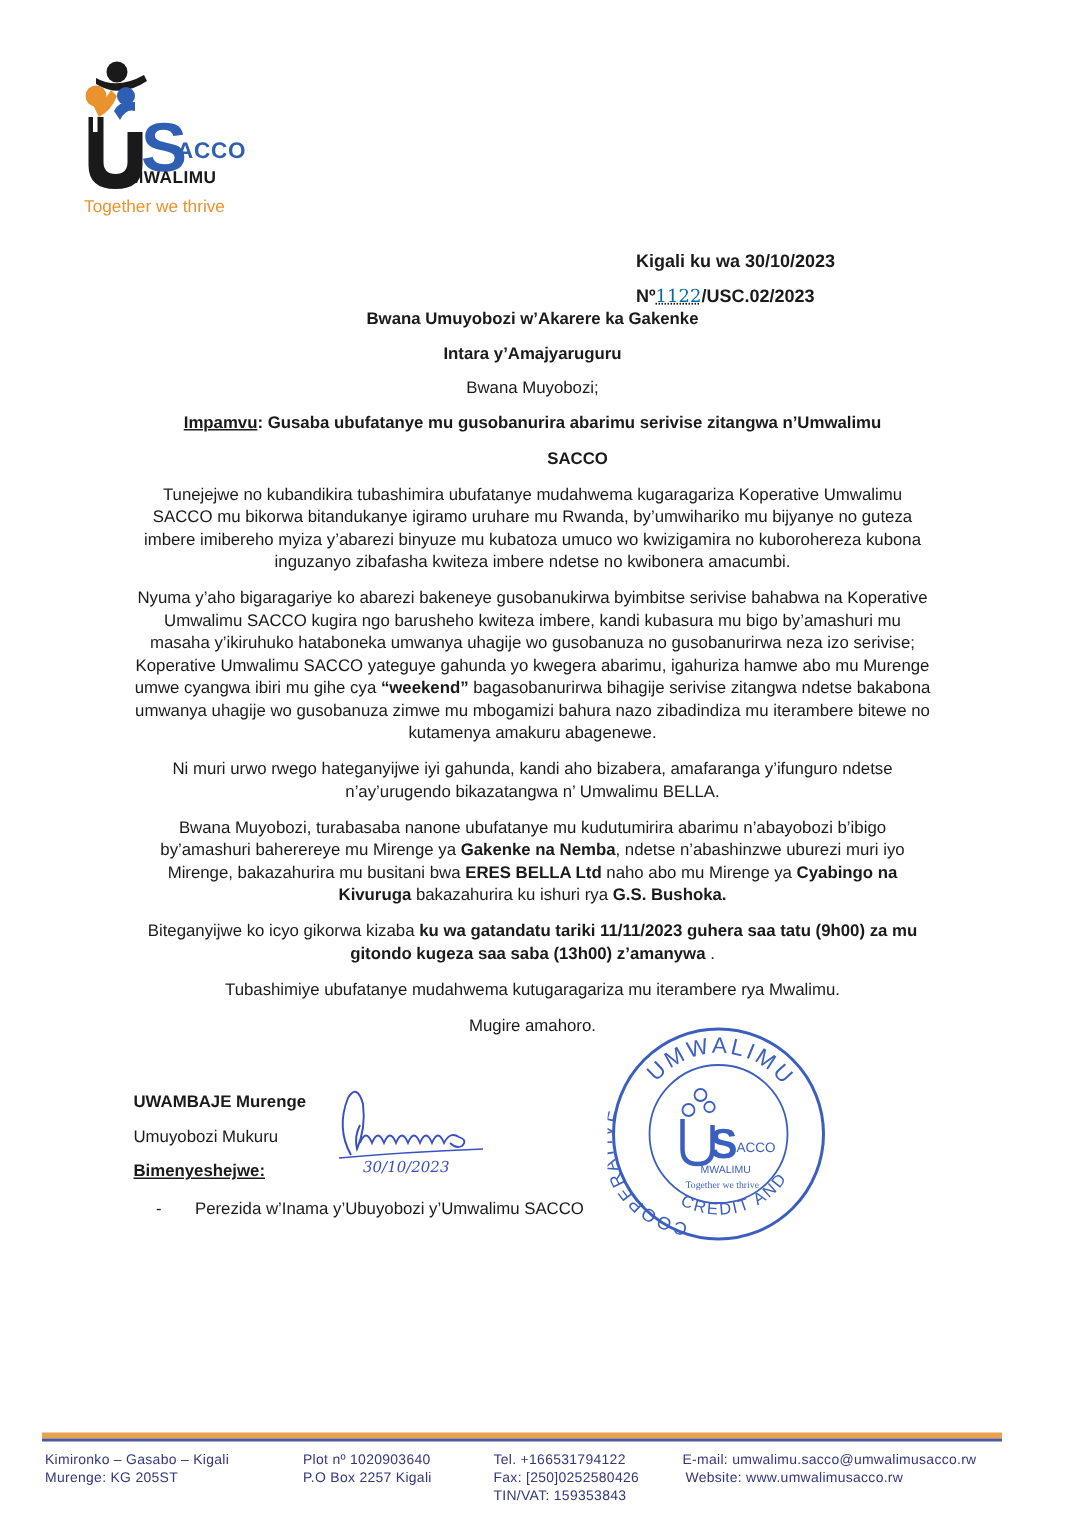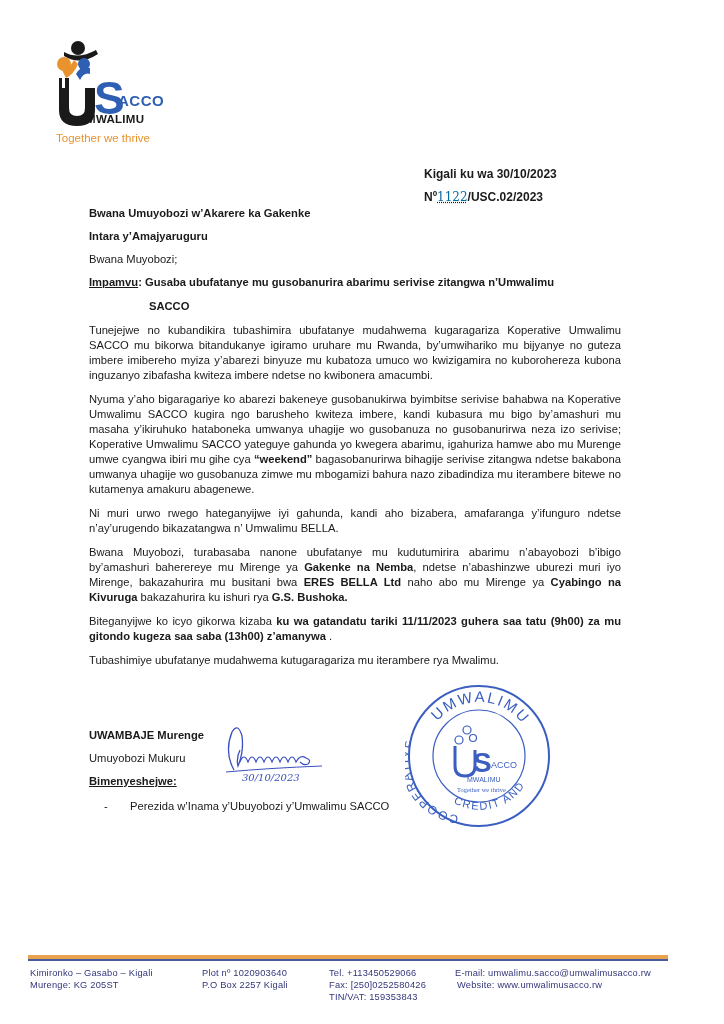--- a/index.html
+++ b/index.html
@@ -13,21 +13,21 @@
   .logo .acco { position: absolute; left: 62px; top: 54px; font-size: 15px; font-weight: bold; color: #2f5fb3; letter-spacing: 0.5px; }
   .logo .mwalimu { position: absolute; left: 30px; top: 75px; font-size: 11.5px; font-weight: bold; color: #1a1a1a; letter-spacing: 0.3px; }
   .logo .tagline { position: absolute; left: 0px; top: 94px; font-size: 11.5px; color: #e8932e; white-space: nowrap; }
 
   
   .date-line { position: absolute; left: 424px; top: 167px; font-size: 12px; font-weight: bold; }
   .ref-line { position: absolute; left: 424px; top: 190px; font-size: 12px; font-weight: bold; white-space: nowrap; }
   .ref-line .handwritten { color: #0369a1; font-weight: normal; font-family: "DejaVu Serif", serif; font-size: 12px; text-decoration: underline dotted #1a1a1a; }
 
   .content { position: absolute; left: 89px; top: 206px; width: 532px; font-size: 11.2px; line-height: 15px; }
-  .content p { margin: 0; }
+  .content p { margin: 0; text-align: center; }
   .recipient { font-weight: bold; }
   .line-gap-s { height: 8px; }
   .line-gap-m { height: 9px; }
   .subject { font-weight: bold; }
   .subject .label { text-decoration: underline; }
   .subject-cont { font-weight: bold; padding-left: 60px; margin-top: 9px !important; }
   .para { text-align: justify; }
   .b { font-weight: bold; }
 
   
@@ -100,20 +100,21 @@
 
     <p class="para"><span>Bwana Muyobozi, turabasaba nanone  ubufatanye mu kudutumirira abarimu n’abayobozi b’ibigo by’amashuri baherereye mu Mirenge ya </span><span class="b">Gakenke na Nemba</span><span>, ndetse n’abashinzwe uburezi muri iyo Mirenge, bakazahurira  mu busitani bwa </span><span class="b">ERES BELLA Ltd</span><span> naho abo mu Mirenge ya </span><span class="b">Cyabingo na Kivuruga</span><span>  bakazahurira ku ishuri rya </span><span class="b">G.S. Bushoka.</span></p>
     <div class="line-gap-m"></div>
 
     <p class="para"><span>Biteganyijwe ko icyo gikorwa kizaba </span><span class="b">ku wa gatandatu tariki 11/11/2023  guhera saa tatu (9h00) za mu gitondo kugeza  saa saba (13h00) z’amanywa</span><span> .</span></p>
     <div class="line-gap-m"></div>
 
     <p>Tubashimiye ubufatanye mudahwema kutugaragariza mu iterambere rya Mwalimu.</p>
     <div class="line-gap-m"></div>
 
+    <p>Mugire amahoro.</p>
   </div>
 
   <div class="signer-name">UWAMBAJE Murenge</div>
   <div class="signer-title">Umuyobozi Mukuru</div>
   <div class="cc-label">Bimenyeshejwe:</div>
   <div class="cc-item"><span class="dash">-</span><span>Perezida w’Inama y’Ubuyobozi y’Umwalimu SACCO</span></div>
 
   <svg class="signature" viewBox="0 0 110 62">
     <path d="M14 48 Q4 30 12 10 Q18 0 22 14 Q24 30 18 44 Q16 36 20 28" fill="none" stroke="#3a4fc0" stroke-width="1.3"></path>
     <path d="M20 40 Q24 30 28 40 Q32 30 36 40 Q40 30 44 40 Q48 30 52 40 Q56 30 60 40 Q64 30 68 40 Q72 30 76 40 Q80 32 86 36 Q92 38 88 42 Q84 44 80 40" fill="none" stroke="#3a4fc0" stroke-width="1.2"></path>
@@ -149,21 +150,21 @@
   <div class="footer">
     <div class="col" style="left:30px; top:0;">
       <div>Kimironko – Gasabo – Kigali</div>
       <div>Murenge:  KG 205ST</div>
     </div>
     <div class="col" style="left:202px; top:0;">
       <div>Plot nº 1020903640</div>
       <div>P.O Box 2257 Kigali</div>
     </div>
     <div class="col" style="left:329px; top:0;">
-      <div>Tel. +113450529066</div>
+      <div>Tel. +166531794122</div>
       <div>Fax: [250]0252580426</div>
       <div>TIN/VAT: 159353843</div>
     </div>
     <div class="col" style="left:455px; top:0;">
       <div>E-mail: umwalimu.sacco@umwalimusacco.rw</div>
       <div style="padding-left:2px;">Website: www.umwalimusacco.rw</div>
     </div>
   </div>
   <div class="footer sep" style="left:190px;"></div>
   <div class="footer sep" style="left:308px;"></div>

